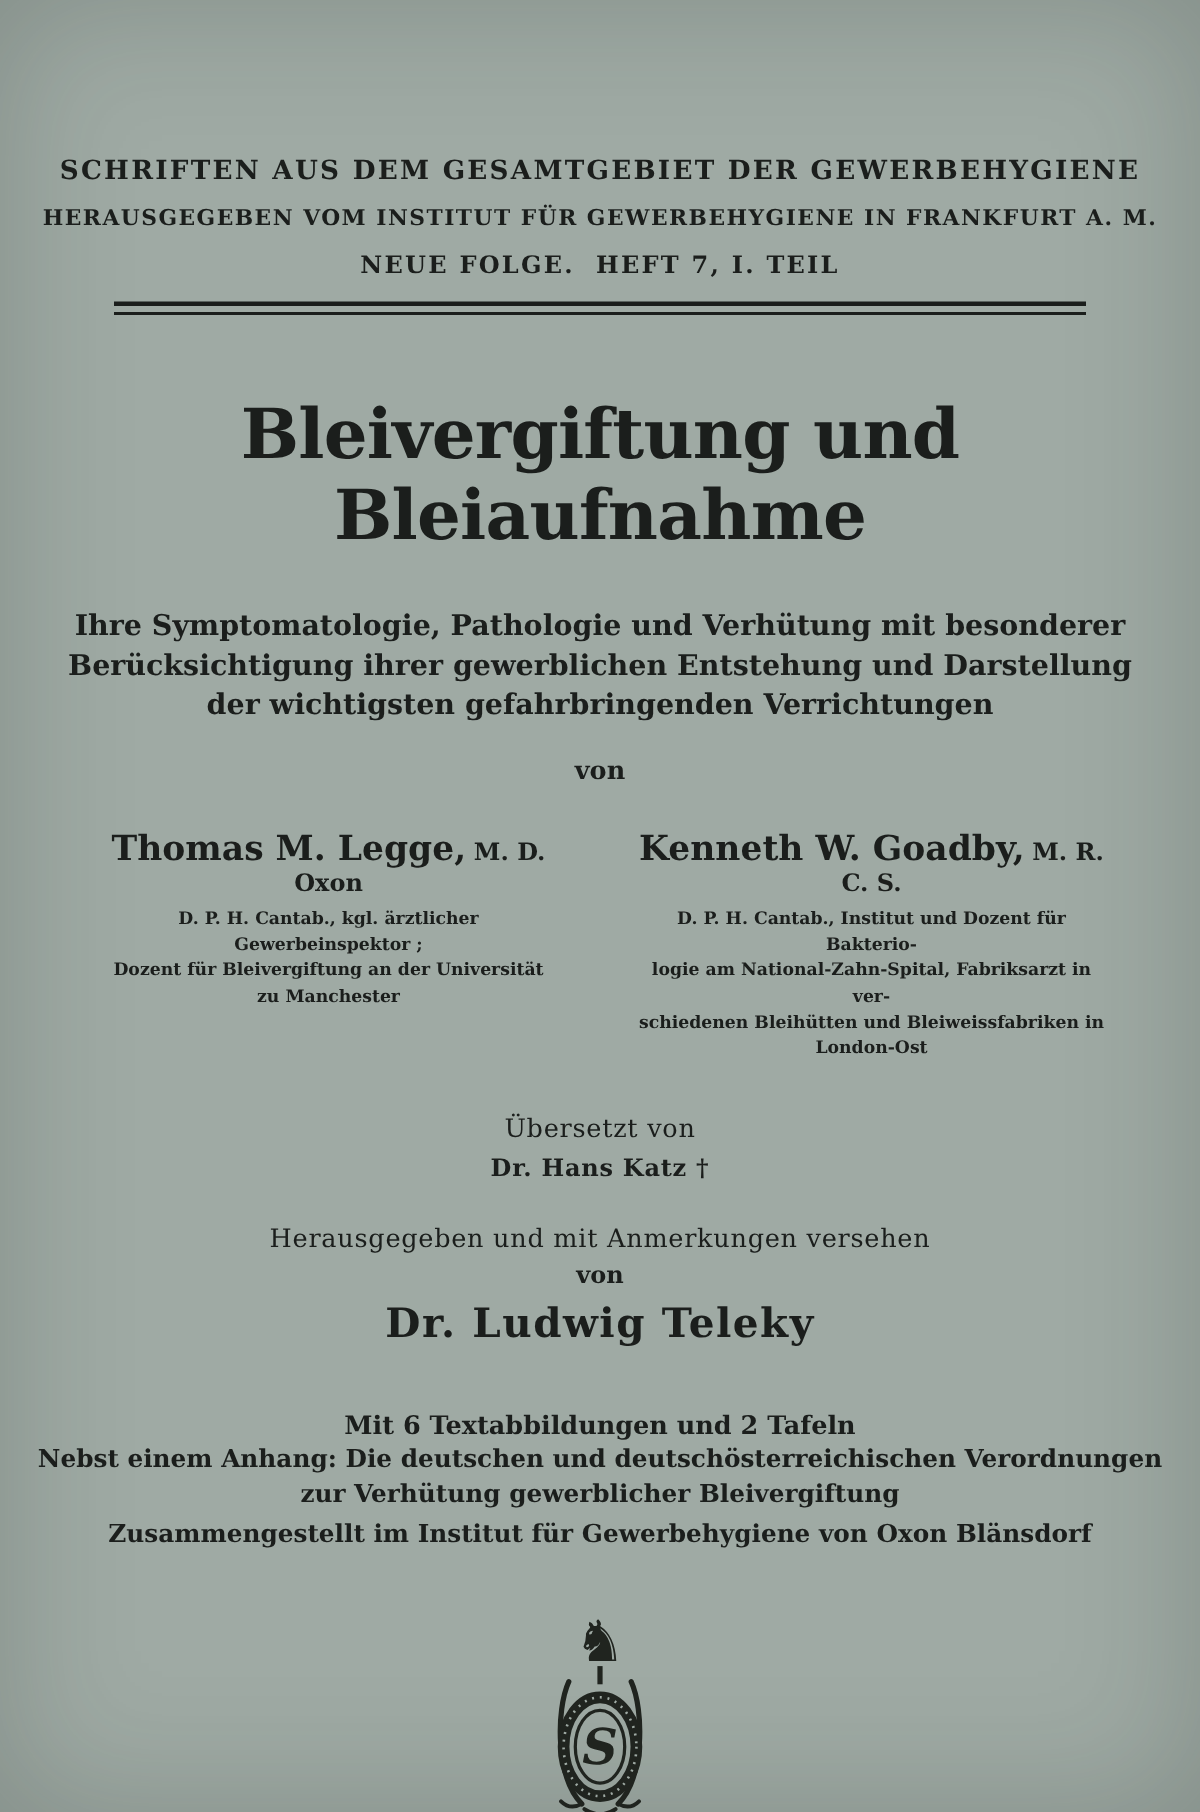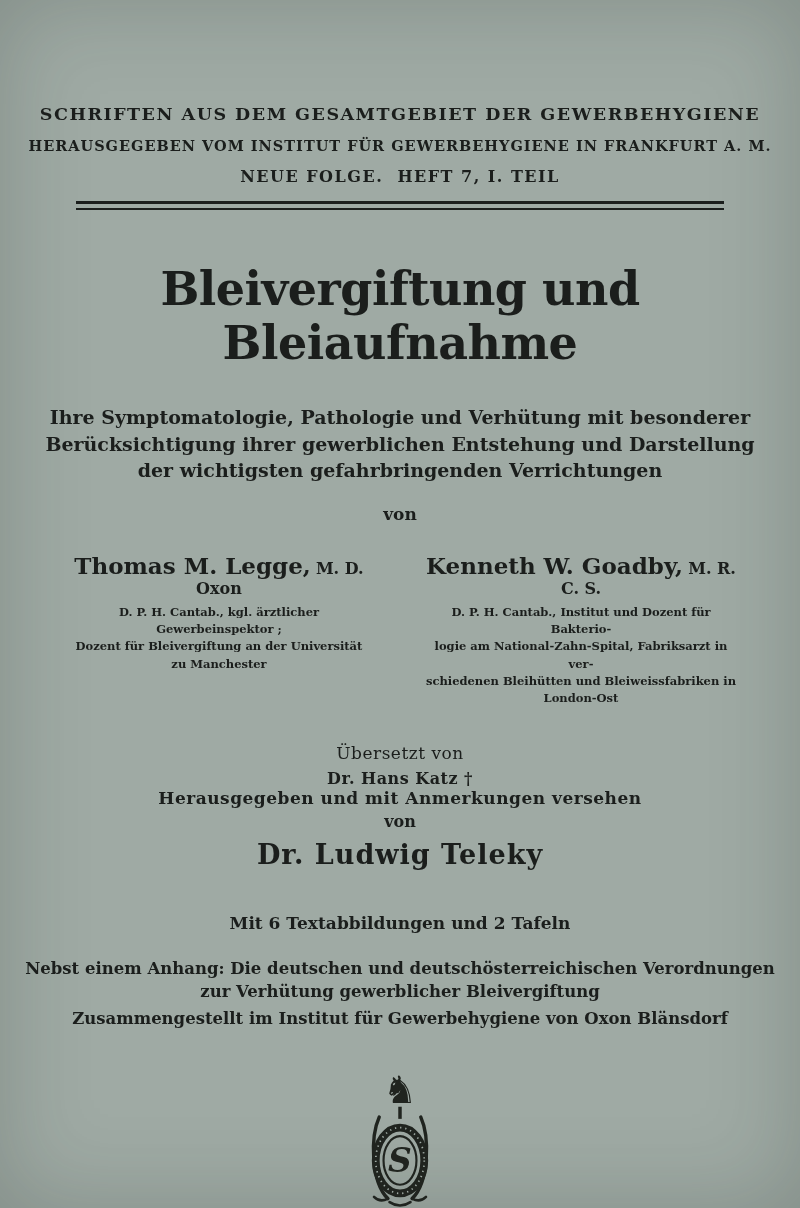--- a/index.html
+++ b/index.html
@@ -35,25 +35,25 @@
   .authors{
     display:flex;justify-content:center;gap:44px;margin-top:28px;
   }
   .author{width:318px;}
   .author-name{font-size:23px;font-weight:700;}
   .author-degree{font-size:16px;font-weight:700;}
   .author-affil{margin-top:6px;font-size:11.5px;font-weight:700;line-height:1.5;}
   .affil-line{display:block;}
   .small-label{margin-top:36px;font-size:17px;font-weight:400;letter-spacing:0.5px;}
   .translator-name{margin-top:6px;font-size:16px;font-weight:700;letter-spacing:0.5px;}
-  .editor-label{font-size:17px;font-weight:700;letter-spacing:0.5px;}
+  .editor-label{margin-top:28px;font-size:17px;font-weight:400;letter-spacing:0.5px;}
   .editor-von{margin-top:4px;font-size:16px;font-weight:700;}
   .editor-name{margin-top:8px;font-size:27px;font-weight:700;letter-spacing:1px;}
   .illus{margin-top:43px;font-size:17px;font-weight:700;}
-  .appendix{margin-top:24px;font-size:16.5px;font-weight:700;line-height:1.4;}
+  .appendix{font-size:16.5px;font-weight:700;line-height:1.4;}
   .appendix2{margin-top:6px;font-size:16.5px;font-weight:700;}
   .emblem-wrap{margin-top:38px;height:158px;}
 </style>
 </head>
 <body>
 
 <div class="page">
 
   <div class="hdr1">SCHRIFTEN AUS DEM GESAMTGEBIET DER GEWERBEHYGIENE</div>
   <div class="hdr2">HERAUSGEGEBEN VOM INSTITUT FÜR GEWERBEHYGIENE IN FRANKFURT A. M.</div>

